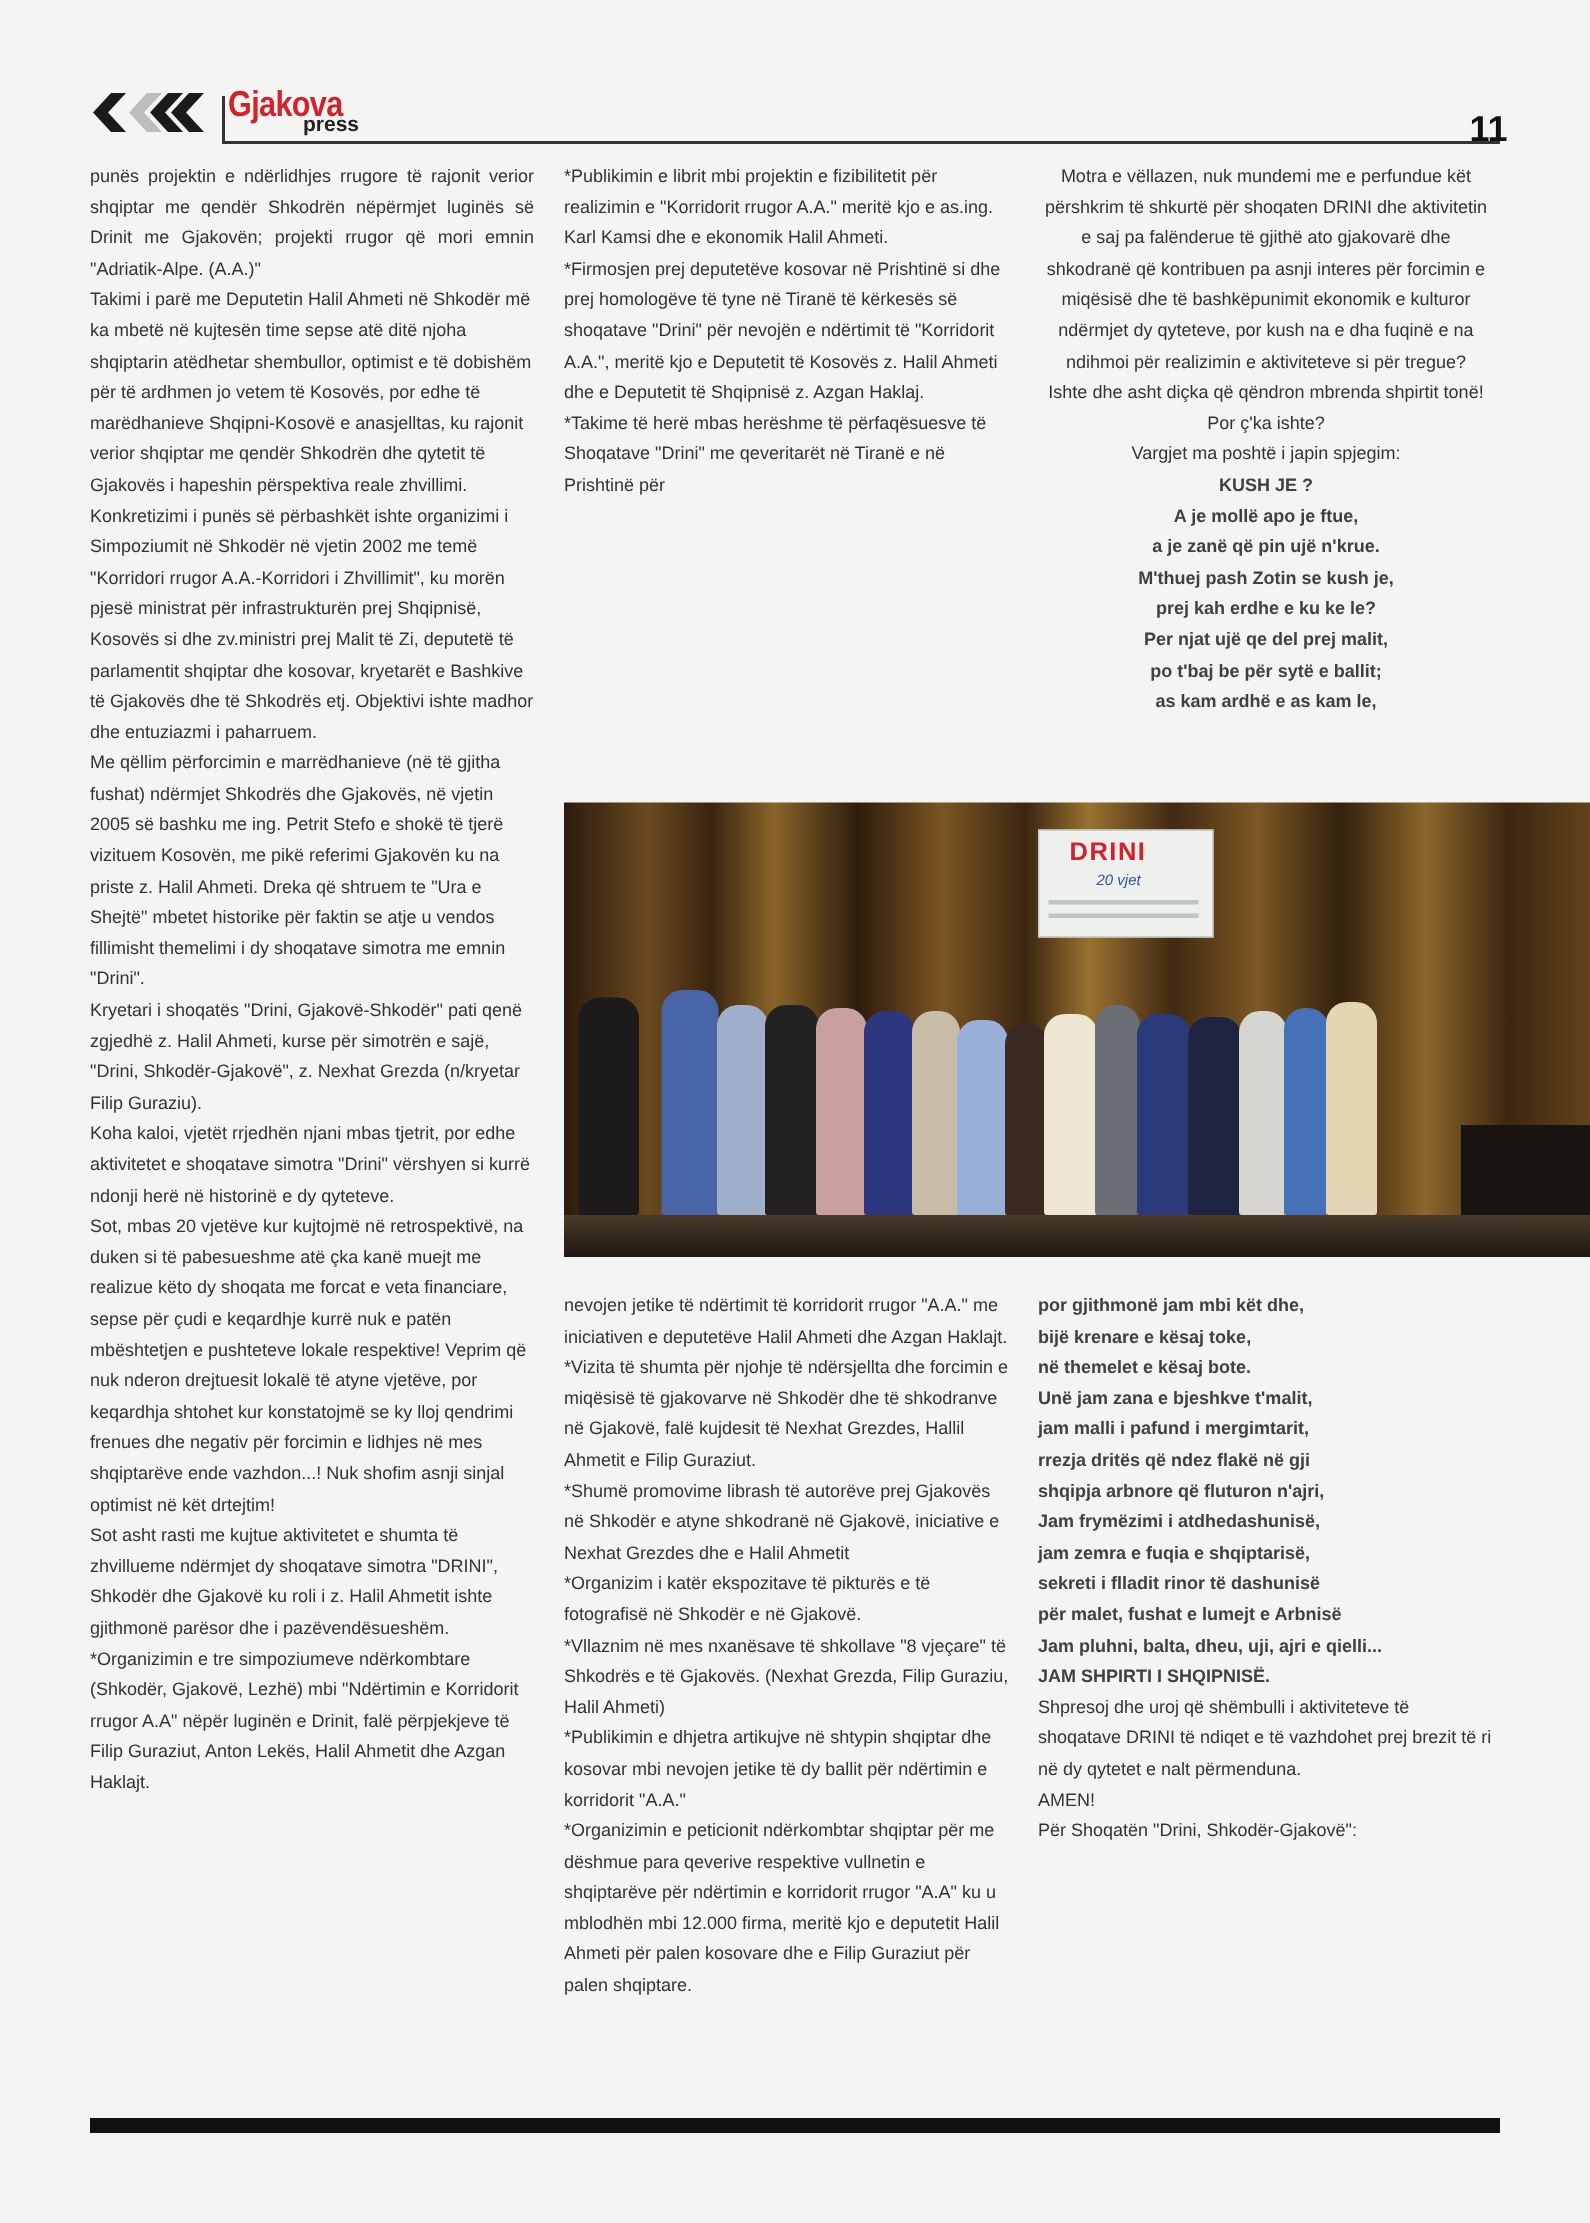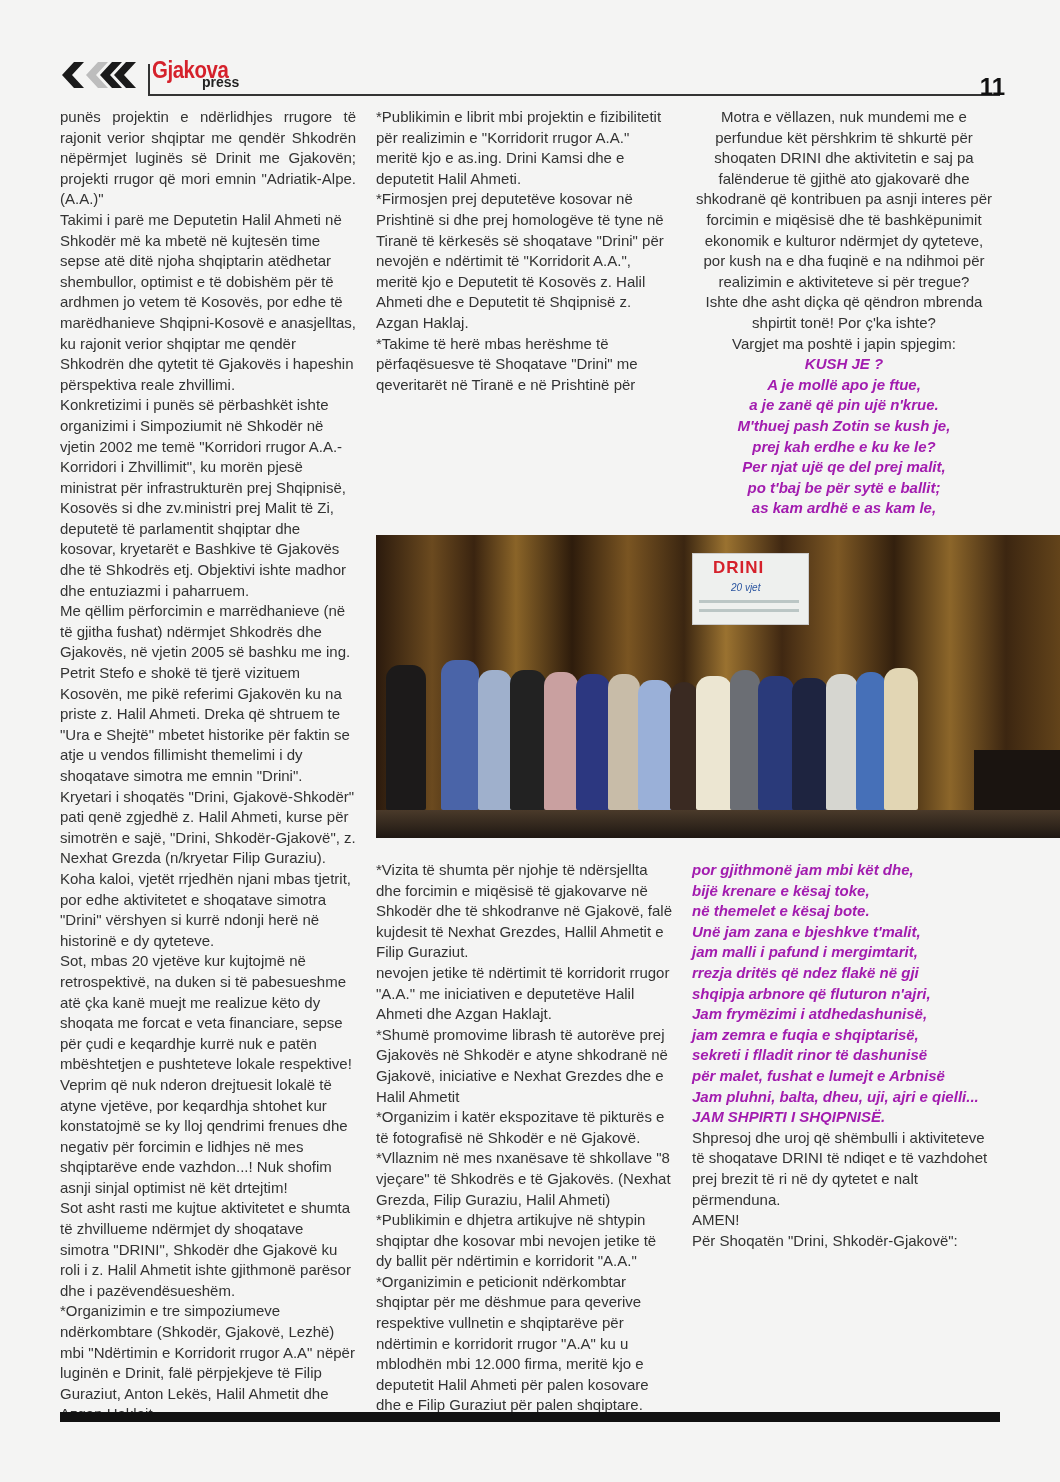--- a/index.html
+++ b/index.html
@@ -5,29 +5,29 @@
   html,body{margin:0;padding:0;}
   body{width:1060px;height:1482px;background:#f4f4f3;position:relative;overflow:hidden;font-family:"Liberation Sans","DejaVu Sans",sans-serif;color:#2a2a2a;}
   .header{position:absolute;left:60px;top:58px;width:945px;height:40px;}
   .chevs{position:absolute;left:0;top:4px;width:85px;height:26px;}
   .logo{position:absolute;left:92px;top:0;}
   .logo-main{font-family:"Liberation Sans",sans-serif;font-weight:bold;font-size:24px;color:#d5212b;letter-spacing:-0.5px;line-height:24px;transform:scaleX(0.85);transform-origin:left;display:inline-block;}
   .logo-sub{position:absolute;left:50px;top:17px;font-weight:bold;font-size:14px;color:#222;letter-spacing:0px;line-height:14px;}
   .logo-vline{position:absolute;left:88px;top:6px;width:2px;height:32px;background:#333;}
   .header-rule{position:absolute;left:88px;top:36px;width:852px;height:2px;background:#333;}
   .page-num{position:absolute;right:0;top:6px;font-weight:bold;font-size:24px;color:#111;line-height:26px;margin-top:10px;}
-  .col{position:absolute;font-size:15px;line-height:20.6px;color:#333;}
+  .col{position:absolute;font-size:12px;line-height:20.6px;color:#333;}
   .col p{margin:0;}
   .col1{left:60px;top:107px;width:296px;}
   .col2{left:376px;top:107px;width:298px;}
   .col3{left:692px;top:107px;width:304px;text-align:center;}
   .col2b{left:376px;top:860px;width:298px;}
   .col3b{left:692px;top:860px;width:304px;}
   .j{text-align:justify;}
-  .poem{font-style:italic;font-weight:bold;color:#a21caf;}
+  .poem{font-weight:bold;color:#404040;}
   .photo{position:absolute;left:376px;top:535px;width:700px;height:303px;background:linear-gradient(90deg,#2b1a0d 0%,#6b4a1f 8%,#3a2410 14%,#8a6428 20%,#2e1c0c 28%,#7a5522 36%,#3b2611 44%,#9a7230 50%,#402812 58%,#7d5824 66%,#33200e 74%,#8c662a 82%,#3c2611 90%,#6e4c1d 100%);overflow:hidden;}
   .photo .floor{position:absolute;left:0;bottom:0;width:100%;height:28px;background:linear-gradient(180deg,#4a3a2a,#1e1712);}
   .photo .banner{position:absolute;left:316px;top:18px;width:115px;height:70px;background:#eef0ee;border:1px solid #ccc;}
   .banner .b-title{position:absolute;left:20px;top:4px;font-weight:bold;font-size:17px;color:#d5212b;letter-spacing:1px;}
   .banner .b-sub{position:absolute;left:38px;top:28px;font-size:10px;color:#2b55a0;font-style:italic;}
   .banner .b-line{position:absolute;left:6px;height:3px;background:#9aa;opacity:.6;}
   .people{position:absolute;left:10px;top:125px;width:520px;height:150px;}
   .person{position:absolute;bottom:0;border-radius:14px 14px 2px 2px;}
   .table{position:absolute;right:2px;bottom:28px;width:100px;height:60px;background:#1a1410;}
   .footer-bar{position:absolute;left:60px;top:1412px;width:940px;height:10px;background:#111;}
@@ -57,21 +57,21 @@
   <p>Konkretizimi i punës së përbashkët ishte organizimi i Simpoziumit në Shkodër në vjetin 2002 me temë "Korridori rrugor A.A.-Korridori i Zhvillimit", ku morën pjesë ministrat për infrastrukturën prej Shqipnisë, Kosovës si dhe zv.ministri prej Malit të Zi, deputetë të parlamentit shqiptar dhe kosovar, kryetarët e Bashkive të Gjakovës dhe të Shkodrës etj. Objektivi ishte madhor dhe entuziazmi i paharruem.</p>
   <p>Me qëllim përforcimin e marrëdhanieve (në të gjitha fushat) ndërmjet Shkodrës dhe Gjakovës, në vjetin 2005 së bashku me ing. Petrit Stefo e shokë të tjerë vizituem Kosovën, me pikë referimi Gjakovën ku na priste z. Halil Ahmeti. Dreka që shtruem te "Ura e Shejtë" mbetet historike për faktin se atje u vendos fillimisht themelimi i dy shoqatave simotra me emnin "Drini".</p>
   <p>Kryetari i shoqatës "Drini, Gjakovë-Shkodër" pati qenë zgjedhë z. Halil Ahmeti, kurse për simotrën e sajë, "Drini, Shkodër-Gjakovë", z. Nexhat Grezda (n/kryetar Filip Guraziu).</p>
   <p>Koha kaloi, vjetët rrjedhën njani mbas tjetrit, por edhe aktivitetet e shoqatave simotra "Drini" vërshyen si kurrë ndonji herë në historinë e dy qyteteve.</p>
   <p>Sot, mbas 20 vjetëve kur kujtojmë në retrospektivë, na duken si të pabesueshme atë çka kanë muejt me realizue këto dy shoqata me forcat e veta financiare, sepse për çudi e keqardhje kurrë nuk e patën mbështetjen e pushteteve lokale respektive! Veprim që nuk nderon drejtuesit lokalë të atyne vjetëve, por keqardhja shtohet kur konstatojmë se ky lloj qendrimi frenues dhe negativ për forcimin e lidhjes në mes shqiptarëve ende vazhdon...! Nuk shofim asnji sinjal optimist në kët drtejtim!</p>
   <p>Sot asht rasti me kujtue aktivitetet e shumta të zhvillueme ndërmjet dy shoqatave simotra "DRINI", Shkodër dhe Gjakovë ku roli i z. Halil Ahmetit ishte gjithmonë parësor dhe i pazëvendësueshëm.</p>
   <p>*Organizimin e tre simpoziumeve ndërkombtare (Shkodër, Gjakovë, Lezhë) mbi "Ndërtimin e Korridorit rrugor A.A" nëpër luginën e Drinit, falë përpjekjeve të Filip Guraziut, Anton Lekës, Halil Ahmetit dhe Azgan Haklajt.</p>
 </div>
 
 <div class="col col2">
-  <p>*Publikimin e librit mbi projektin e fizibilitetit për realizimin e "Korridorit rrugor A.A." meritë kjo e as.ing. Drini Kamsi dhe e deputetit Halil Ahmeti.</p>
+  <p>*Publikimin e librit mbi projektin e fizibilitetit për realizimin e "Korridorit rrugor A.A." meritë kjo e as.ing. Karl Kamsi dhe e ekonomik Halil Ahmeti.</p>
   <p>*Firmosjen prej deputetëve kosovar në Prishtinë si dhe prej homologëve të tyne në Tiranë të kërkesës së shoqatave "Drini" për nevojën e ndërtimit të "Korridorit A.A.", meritë kjo e Deputetit të Kosovës z. Halil Ahmeti dhe e Deputetit të Shqipnisë z. Azgan Haklaj.</p>
   <p>*Takime të herë mbas herëshme të përfaqësuesve të Shoqatave "Drini" me qeveritarët në Tiranë e në Prishtinë për</p>
 </div>
 
 <div class="col col3">
   <p>Motra e vëllazen, nuk mundemi me e perfundue kët përshkrim të shkurtë për shoqaten DRINI dhe aktivitetin e saj pa falënderue të gjithë ato gjakovarë dhe shkodranë që kontribuen pa asnji interes për forcimin e miqësisë dhe të bashkëpunimit ekonomik e kulturor ndërmjet dy qyteteve, por kush na e dha fuqinë e na ndihmoi për realizimin e aktiviteteve si për tregue?</p>
   <p>Ishte dhe asht diçka që qëndron mbrenda shpirtit tonë! Por ç'ka ishte?</p>
   <p>Vargjet ma poshtë i japin spjegim:</p>
   <p class="poem">KUSH JE ?</p>
   <p class="poem">A je mollë apo je ftue,</p>
@@ -106,22 +106,22 @@
     <div class="person" style="left:406px;width:36px;height:132px;background:#1e2440;"></div>
     <div class="person" style="left:440px;width:32px;height:136px;background:#d6d6d0;"></div>
     <div class="person" style="left:470px;width:30px;height:138px;background:#4670b8;"></div>
     <div class="person" style="left:498px;width:34px;height:142px;background:#e2d6b4;"></div>
   </div>
   <div class="table"></div>
   <div class="floor"></div>
 </div>
 
 <div class="col col2b">
+  <p>nevojen jetike të ndërtimit të korridorit rrugor "A.A." me iniciativen e deputetëve Halil Ahmeti dhe Azgan Haklajt.</p>
   <p>*Vizita të shumta për njohje të ndërsjellta dhe forcimin e miqësisë të gjakovarve në Shkodër dhe të shkodranve në Gjakovë, falë kujdesit të Nexhat Grezdes, Hallil Ahmetit e Filip Guraziut.</p>
-  <p>nevojen jetike të ndërtimit të korridorit rrugor "A.A." me iniciativen e deputetëve Halil Ahmeti dhe Azgan Haklajt.</p>
   <p>*Shumë promovime librash të autorëve prej Gjakovës në Shkodër e atyne shkodranë në Gjakovë, iniciative e Nexhat Grezdes dhe e Halil Ahmetit</p>
   <p>*Organizim i katër ekspozitave të pikturës e të fotografisë në Shkodër e në Gjakovë.</p>
   <p>*Vllaznim në mes nxanësave të shkollave "8 vjeçare" të Shkodrës e të Gjakovës. (Nexhat Grezda, Filip Guraziu, Halil Ahmeti)</p>
   <p>*Publikimin e dhjetra artikujve në shtypin shqiptar dhe kosovar mbi nevojen jetike të dy ballit për ndërtimin e korridorit "A.A."</p>
   <p>*Organizimin e peticionit ndërkombtar shqiptar për me dëshmue para qeverive respektive vullnetin e shqiptarëve për ndërtimin e korridorit rrugor "A.A" ku u mblodhën mbi 12.000 firma, meritë kjo e deputetit Halil Ahmeti për palen kosovare dhe e Filip Guraziut për palen shqiptare.</p>
 </div>
 
 <div class="col col3b">
   <p class="poem">por gjithmonë jam mbi kët dhe,</p>
   <p class="poem">bijë krenare e kësaj toke,</p>

